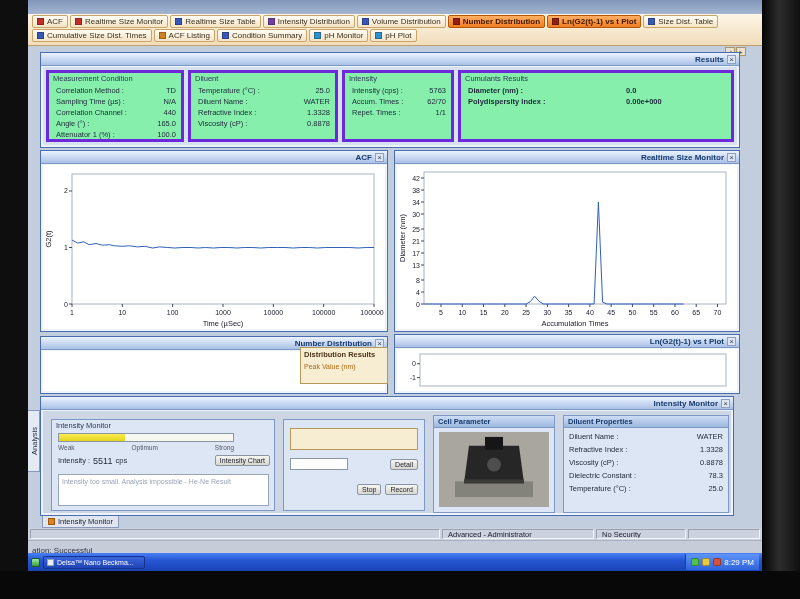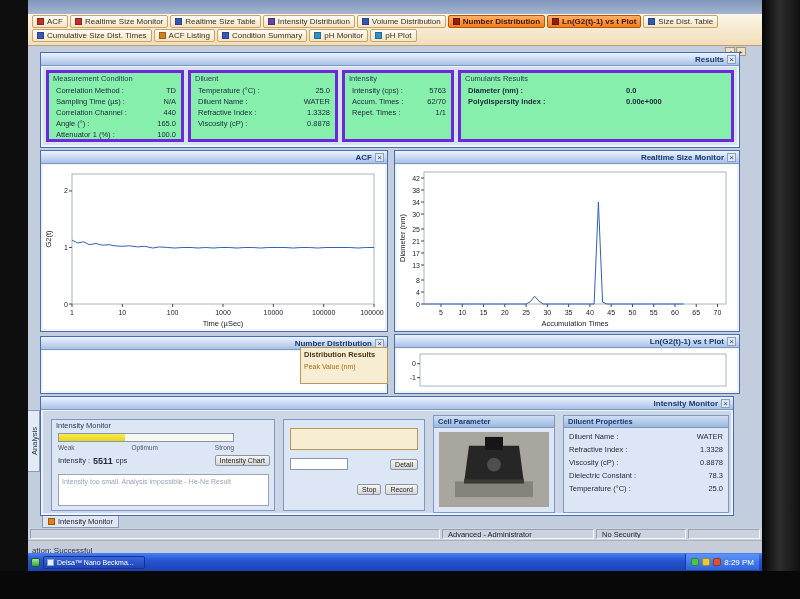--- a/index.html
+++ b/index.html
@@ -66,21 +66,21 @@
   .imgroup{position:absolute;border:1px solid #7e98c6;background:#dce6f4;}
   .im-left{left:8px;top:8px;width:224px;height:92px;}
   .im-mid{left:240px;top:8px;width:142px;height:92px;}
   .im-cell{left:390px;top:4px;width:122px;height:98px;}
   .im-dp{left:520px;top:4px;width:166px;height:98px;}
   .im-left .gtitle{top:1px;}
   .itrack{position:absolute;left:6px;top:13px;width:176px;height:9px;background:#f8f8f2;border:1px solid #8a96a8;}
   .ifill{width:38%;height:100%;background:linear-gradient(#f8ec50,#e6d51d);}
   .iscale{position:absolute;left:6px;top:24px;width:176px;display:flex;justify-content:space-between;font-size:6.5px;color:#556;}
   .irow{position:absolute;left:6px;top:35px;right:4px;display:flex;align-items:center;gap:3px;font-size:7.5px;color:#1d2738;}
-  .ival{font-weight:bold;font-size:9px;}
+  .ival{font-weight:normal;font-size:9px;}
   .btn{font-size:7px;padding:1px 4px;background:linear-gradient(#f6f6f2,#d7d7cf);border:1px solid #8a96a8;border-radius:2px;color:#223;}
   .irow .btn{margin-left:auto;}
   .imsg{position:absolute;left:6px;top:54px;right:5px;height:32px;background:#fff;border:1px solid #98a4b8;
     font-size:7px;color:#9aa3b5;padding:2px 3px;line-height:9px;}
   .note{position:absolute;left:6px;top:8px;width:128px;height:22px;background:#f7edd2;border:1px solid #b89858;}
   .mrow{position:absolute;left:6px;right:6px;display:flex;align-items:center;gap:4px;}
   .mrow.r1{top:38px;}
   .mrow.mbtns{top:64px;justify-content:flex-end;}
   .minput{width:58px;height:12px;border:1px solid #8a96a8;font-size:7px;padding:0 2px;background:#fff;}
   .ghead{height:12px;background:linear-gradient(#cdddf4,#9db8de);font-size:7.5px;font-weight:bold;color:#173a6e;

